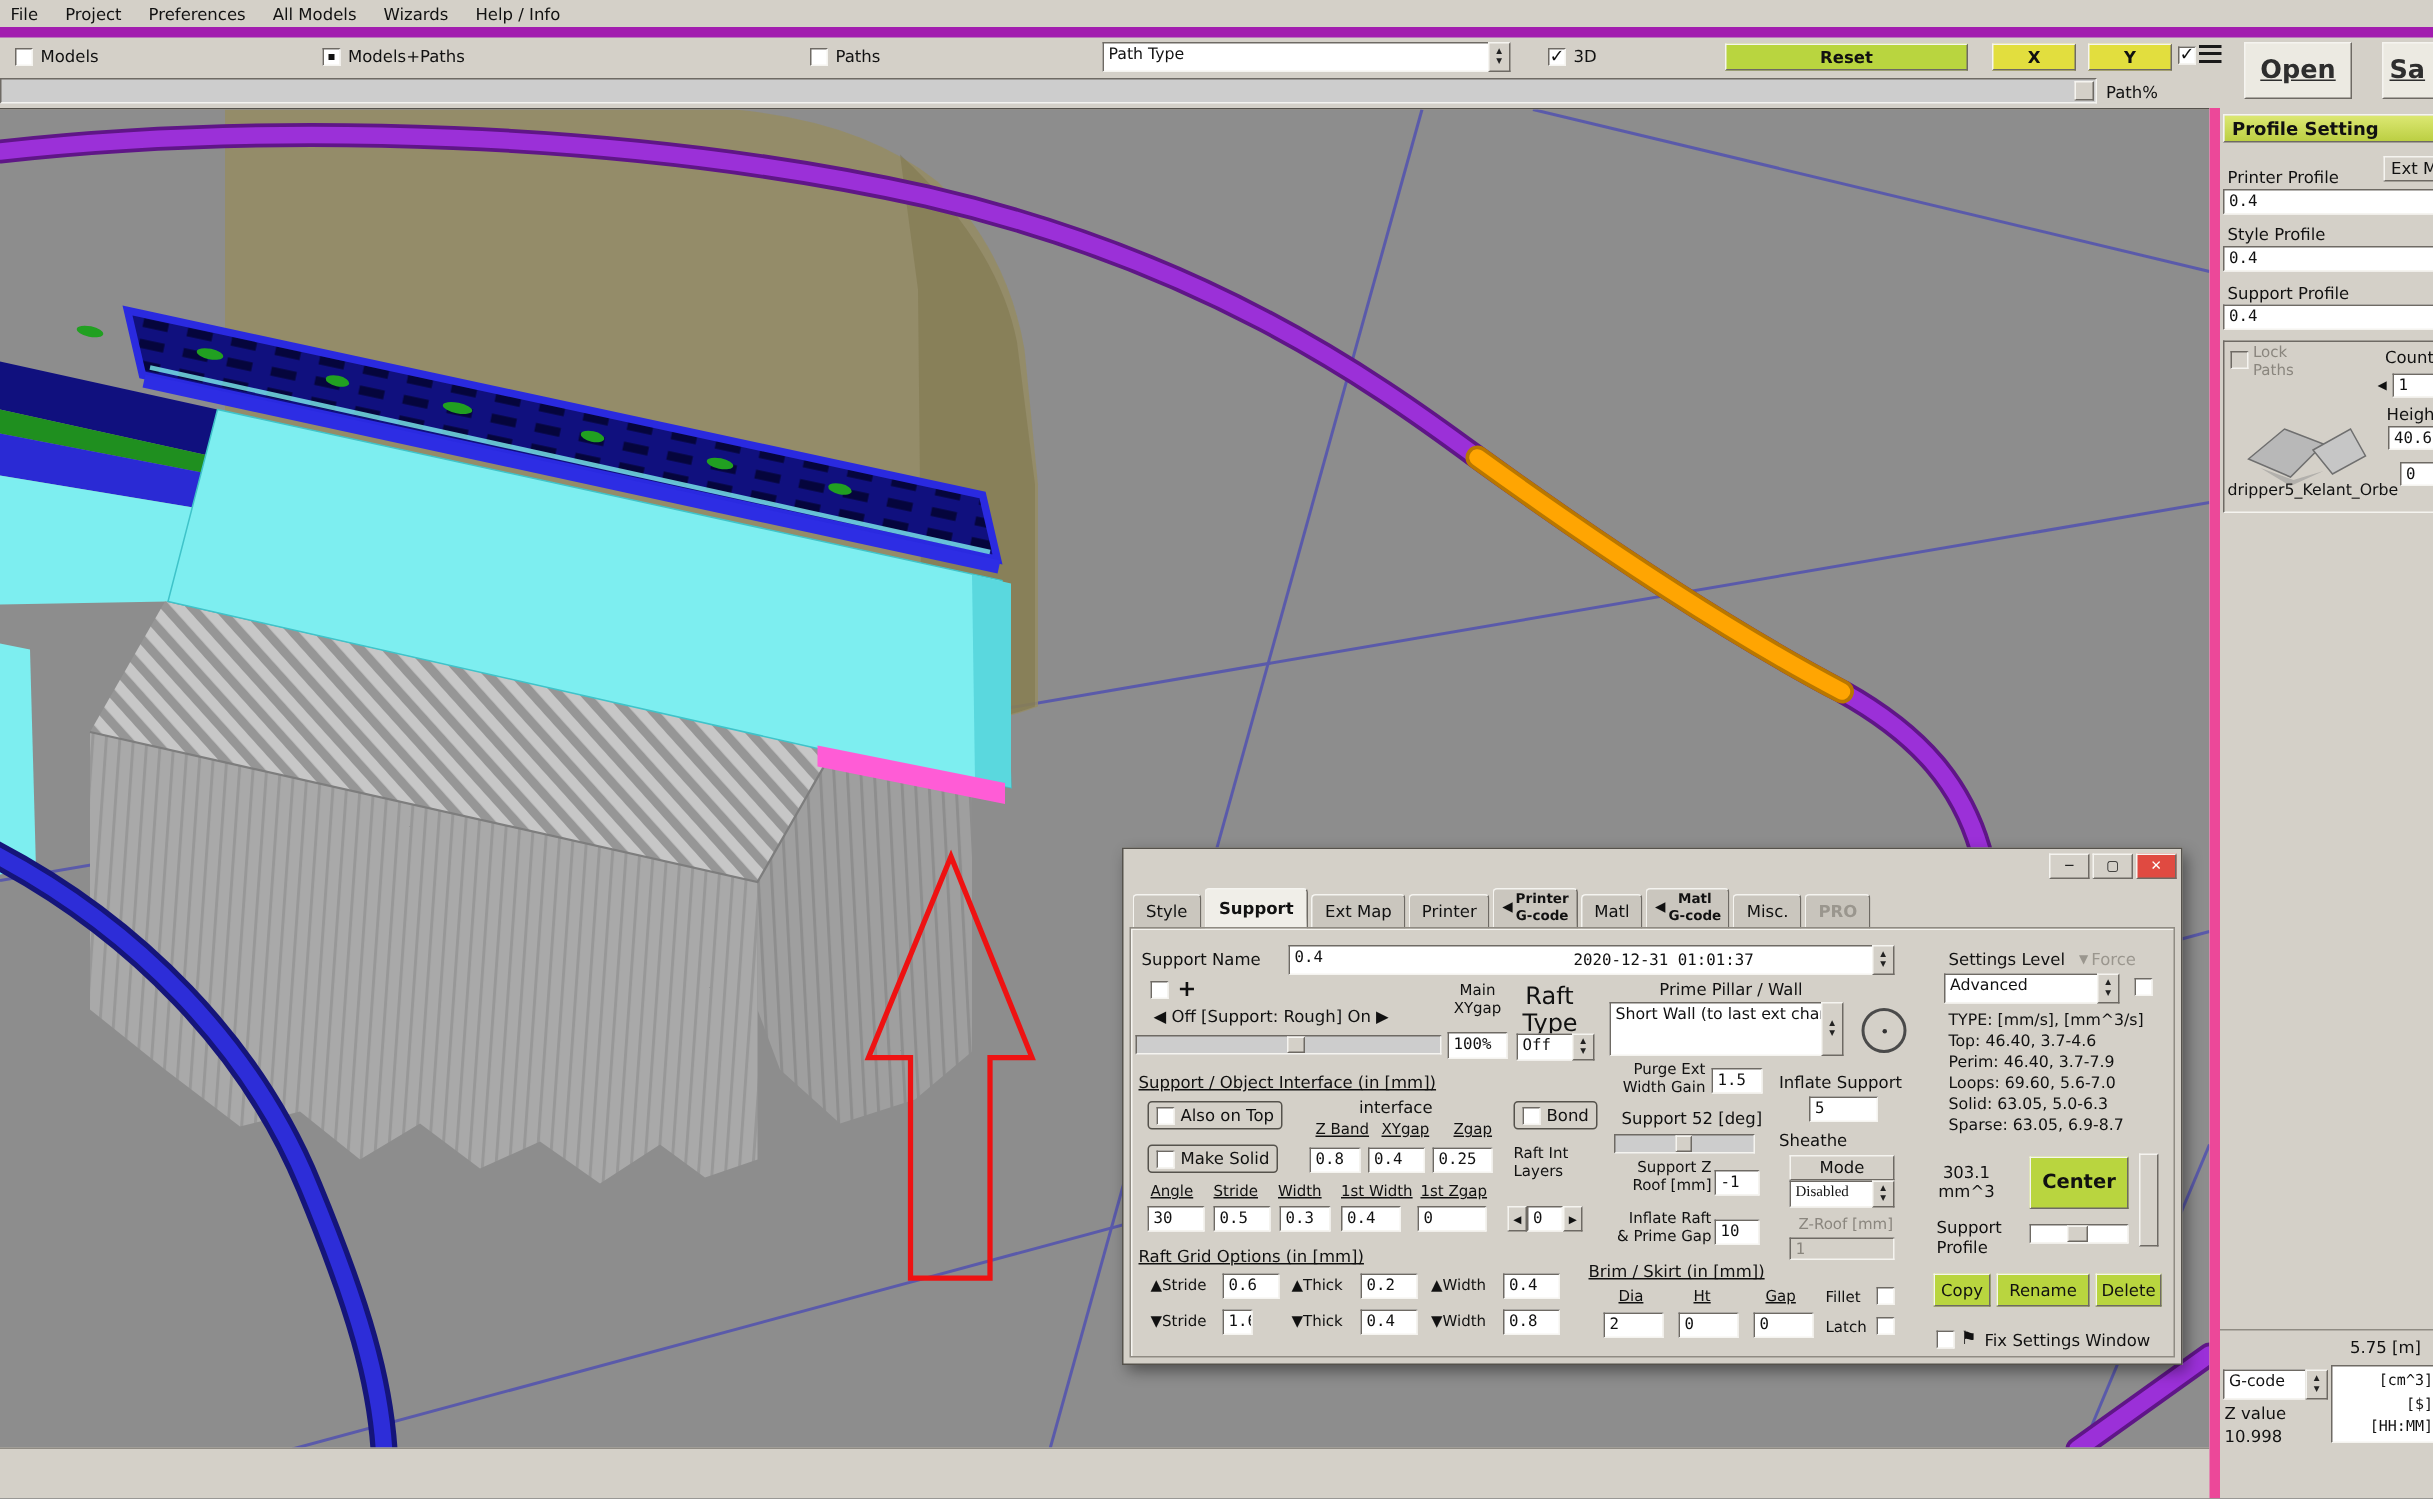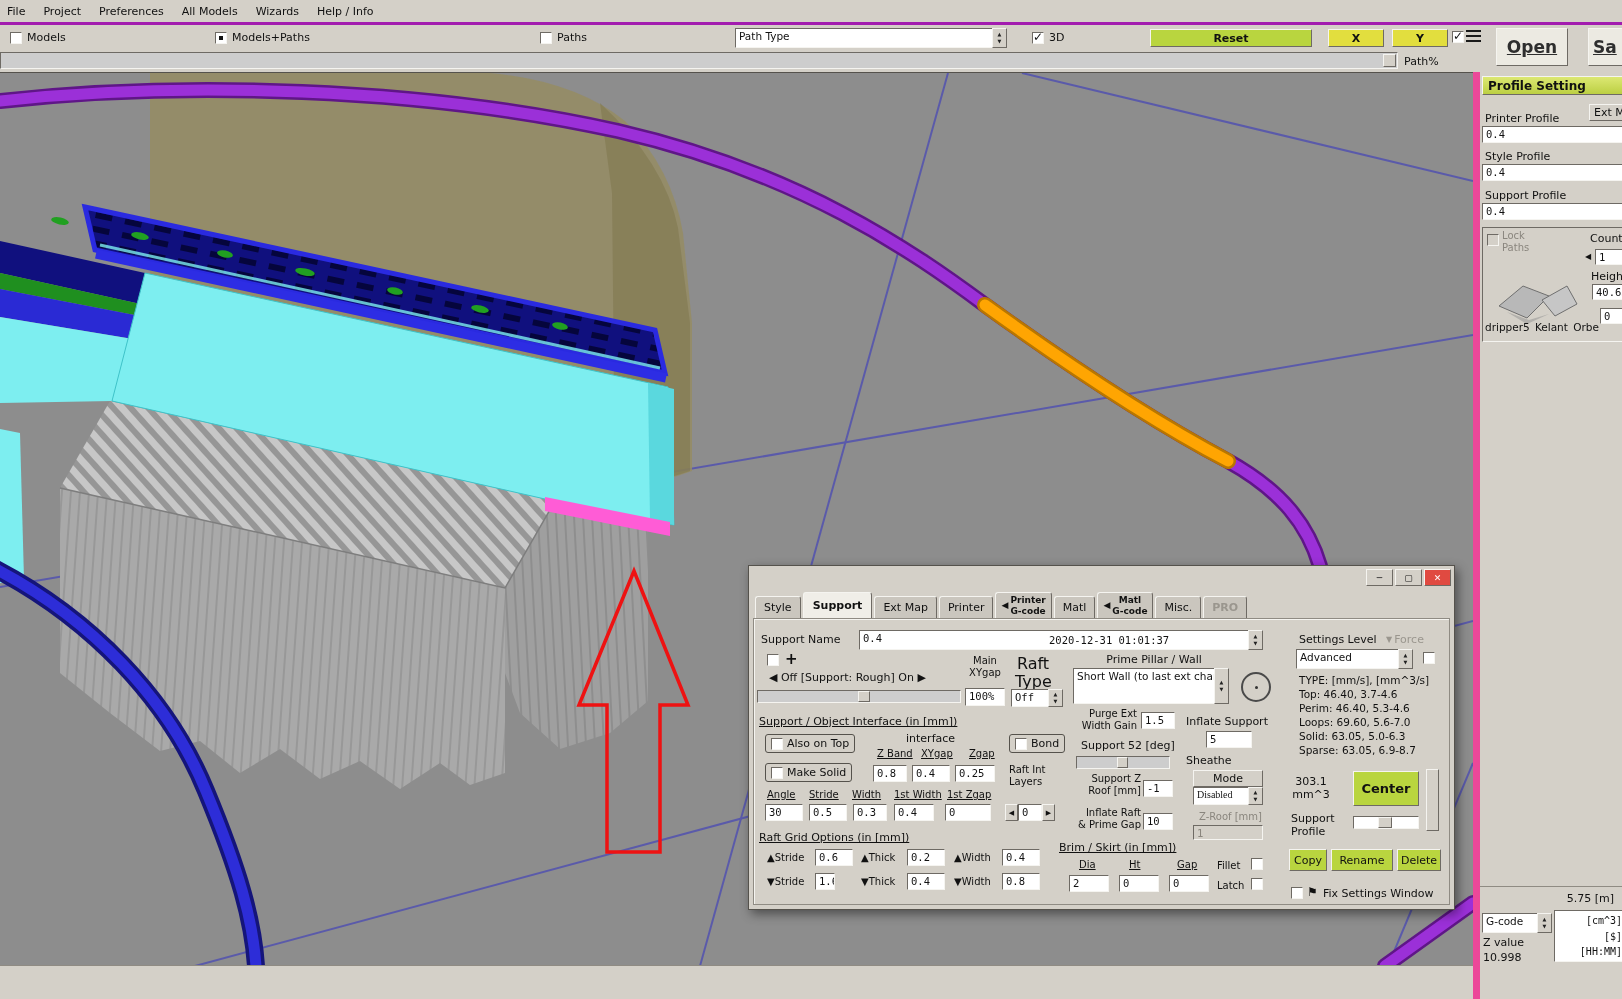--- a/index.html
+++ b/index.html
@@ -26,21 +26,21 @@
   .cb{width:12px;height:12px;background:#fff;border:1px solid #6e6a64;border-right-color:#f5f4f0;border-bottom-color:#f5f4f0;
       position:relative;display:inline-block;flex:none}
   .cb.checked::after{content:"✓";position:absolute;left:0px;top:-3px;font-size:12px;font-weight:bold;color:#111}
   .cb.sel::after{content:"";position:absolute;left:3px;top:3px;width:4px;height:4px;background:#111}
   .cb.disabled{background:#d4d0c8}
   .optf{position:absolute;display:flex;align-items:center;gap:4px;border:1px solid #55524c;border-radius:3px;
         padding:2px 5px;background:#d4d0c8;white-space:nowrap}
   .track{position:absolute;background:#cdcdcd;border:1px solid #6e6a64;border-right-color:#f5f4f0;border-bottom-color:#f5f4f0}
   .thumb{position:absolute;background:#d4d0c8;border:1px solid #f5f4f0;border-right-color:#6e6a64;border-bottom-color:#6e6a64}
   .sect{position:absolute;white-space:nowrap;text-decoration:underline}
-  .menubar{position:absolute;left:0;top:0;width:100%;height:25px;display:flex;align-items:center;background:#d4d0c8;border-bottom:3px solid #a21caf}
+  .menubar{position:absolute;left:0;top:0;width:100%;height:25px;display:flex;align-items:center;background:#d4d0c8;border-bottom:7px solid #a21caf}
   .menu-item{padding:5px 11px 5px 7px}
   .swin{position:absolute;left:748px;top:565px;width:707px;height:345px;background:#d4d0c8;
         border:1px solid #55524c;box-shadow:3px 4px 10px rgba(0,0,0,.45);z-index:6}
   .titlebar{position:absolute;left:1px;top:1px;right:1px;height:22px;background:linear-gradient(#eceae4,#c6c1b7);
         display:flex;align-items:center;justify-content:center;font-weight:bold;color:#3a3a3a;font-size:11.5px}
   .wbtns{position:absolute;right:3px;top:3px;display:flex;gap:2px}
   .wbtn{width:27px;height:17px;font-size:9px}
   .wbtn.close{background:#e04a41;color:#fff;font-weight:bold}
   .tabs{position:absolute;left:6px;top:26px;display:flex;align-items:flex-end}
   .tab{border:1px solid #f5f4f0;border-right-color:#6e6a64;border-bottom:none;background:#cac6be;
@@ -411,21 +411,21 @@
       <span class="spin">
           <span>▲</span>
           <span>▼</span>
         </span>
     </div>
     <span class="cb" style="position:absolute;left:674px;top:86px"></span>
 
     <div class="gcol" style="left:550px;top:107px">
       <div>TYPE: [mm/s], [mm^3/s]</div>
       <div>Top: 46.40, 3.7-4.6</div>
-      <div>Perim: 46.40, 5.3-4.6</div>
+      <div>Perim: 46.40, 3.7-7.9</div>
       <div>Loops: 69.60, 5.6-7.0</div>
       <div>Solid: 63.05, 5.0-6.3</div>
       <div>Sparse: 63.05, 6.9-8.7</div>
     </div>
 
     <div class="lbl pre" style="left:542px;top:210px;width:40px;text-align:center">303.1
 mm^3</div>
     <div class="btn green bold" style="position:absolute;left:604px;top:205px;width:66px;height:35px;font-size:13px">Center</div>
     <div class="thumb" style="left:677px;top:203px;width:13px;height:62px"></div>
     <div class="track" style="left:604px;top:250px;width:66px;height:13px;background:#fff">

